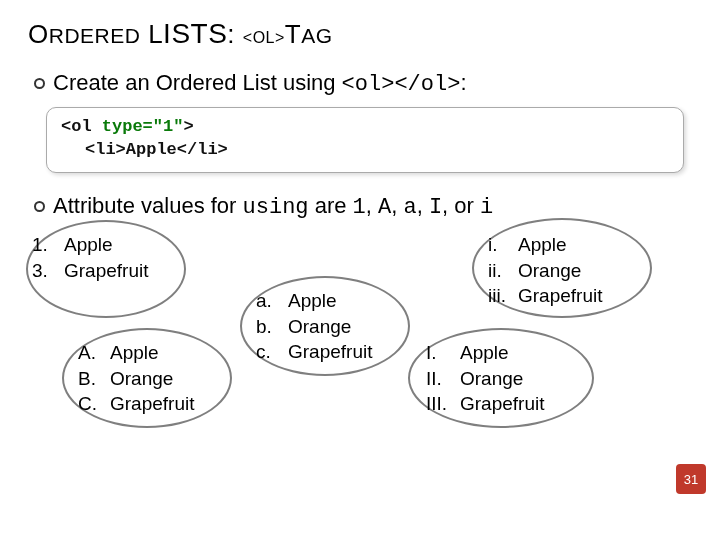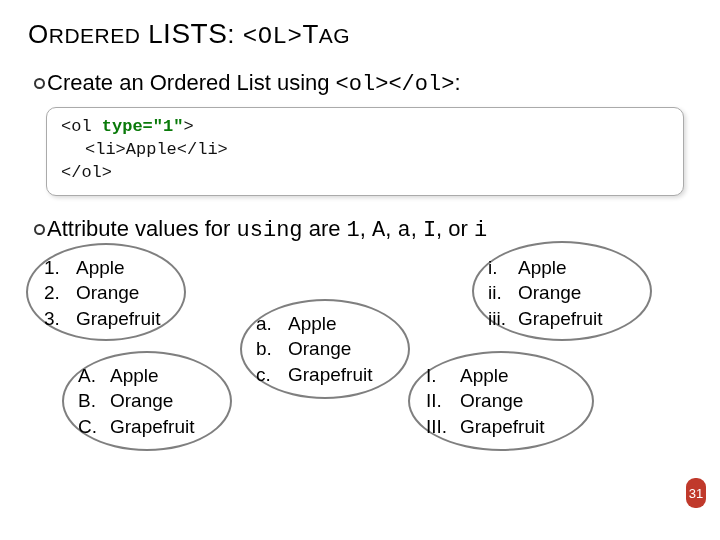--- a/index.html
+++ b/index.html
@@ -10,27 +10,27 @@
     position: relative;
     padding: 18px 28px 0 28px;
     color: #000;
   }
   .title {
     font-size: 26px;
     font-variant: small-caps;
     letter-spacing: 0.5px;
     margin-bottom: 16px;
   }
-  .title .mono { font-family: Liberation Mono, monospace; font-variant: normal; font-size: 24px; }
+  .title .mono { font-family: Liberation Sans, sans-serif; font-variant: normal; font-size: 16px; }
   .bullet-line {
     font-size: 22px;
     margin: 20px 0 10px 6px;
     display: flex;
     align-items: center;
-    gap: 2px;
+    gap: 8px;
   }
   .bullet-ring {
     width: 11px; height: 11px;
     border: 2px solid #333;
     border-radius: 50%;
     display: inline-block;
     flex-shrink: 0;
   }
   .bullet-text .code { font-family: "Courier New", monospace; }
   .code-card {
@@ -39,21 +39,21 @@
     background: #fff;
     box-shadow: 2px 2px 4px rgba(0,0,0,0.15);
     padding: 8px 14px 10px 14px;
     margin: 6px 8px 14px 18px;
     font-family: "Courier New", monospace;
     font-size: 17px;
     line-height: 1.35;
     color: #111;
   }
   .code-card .green { color: #0a7a0a; font-weight: bold; }
-  .code-card .bold { font-weight: normal; }
+  .code-card .bold { font-weight: bold; }
   .code-card .indent { padding-left: 24px; display: block; }
   .lists-area {
     position: relative;
     margin-top: 2px;
     height: 210px;
   }
   .ol-block {
     position: absolute;
     font-size: 19px;
     line-height: 1.35;
@@ -66,26 +66,26 @@
   .bubble {
     position: absolute;
     border: 2px solid rgba(0,0,0,0.5);
     border-radius: 50%;
     background: transparent;
     pointer-events: none;
   }
   .page-num {
     position: absolute;
     right: 14px;
-    bottom: 32px;
-    width: 20px; height: 30px;
+    bottom: 46px;
+    width: 30px; height: 30px;
     background: #c0392b;
     color: #fff;
     font-size: 13px;
-    border-radius: 9px;
+    border-radius: 4px;
     display: flex;
     align-items: center;
     justify-content: center;
   }
 </style>
 </head>
 <body>
 
 <div class="title">
   <span>O</span><span style="font-size:21px">RDERED</span><span> L</span><span style="font-size:28px">ISTS</span><span>: </span><span class="mono">&lt;OL&gt;</span><span>T</span><span style="font-size:21px">AG</span>
@@ -94,35 +94,33 @@
 <div class="bullet-line">
   <span class="bullet-ring"></span>
   <span class="bullet-text">
     <span>Create an Ordered List using </span><span class="code">&lt;ol&gt;&lt;/ol&gt;</span><span>:</span>
   </span>
 </div>
 
 <div class="code-card">
   <div><span class="bold">&lt;ol </span><span class="green">type="1"</span><span class="bold">&gt;</span></div>
   <span class="indent bold">&lt;li&gt;Apple&lt;/li&gt;</span>
-  <div class="bold">&lt;/ol&gt;</div>
 </div>
 
 <div class="bullet-line">
   <span class="bullet-ring"></span>
   <span class="bullet-text">
     <span>Attribute values for </span><span class="code">using</span><span> are </span><span class="code">1</span><span>, </span><span class="code">A</span><span>, </span><span class="code">a</span><span>, </span><span class="code">I</span><span>, or </span><span class="code">i</span>
   </span>
 </div>
 
 <div class="lists-area">
 
-  <div class="ol-block" style="left:16px; top:2px;">
+  <div class="ol-block" style="left:4px; top:2px;">
     <div class="row"><span class="marker">1.</span><span>Apple</span></div>
-    <div class="row"><span class="marker">2.</span><span>Orange</span></div>
     <div class="row"><span class="marker">3.</span><span>Grapefruit</span></div>
   </div>
   <div class="bubble" style="left:-2px; top:-10px; width:160px; height:98px;"></div>
 
   <div class="ol-block" style="left:50px; top:110px;">
     <div class="row"><span class="marker">A.</span><span>Apple</span></div>
     <div class="row"><span class="marker">B.</span><span>Orange</span></div>
     <div class="row"><span class="marker">C.</span><span>Grapefruit</span></div>
   </div>
   <div class="bubble" style="left:34px; top:98px; width:170px; height:100px;"></div>

